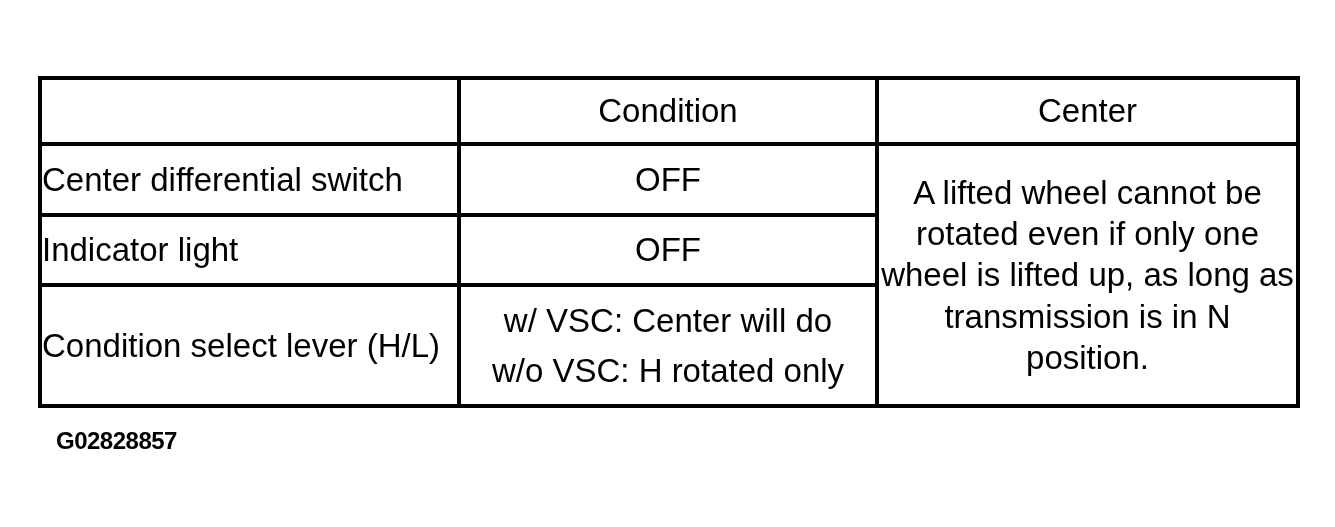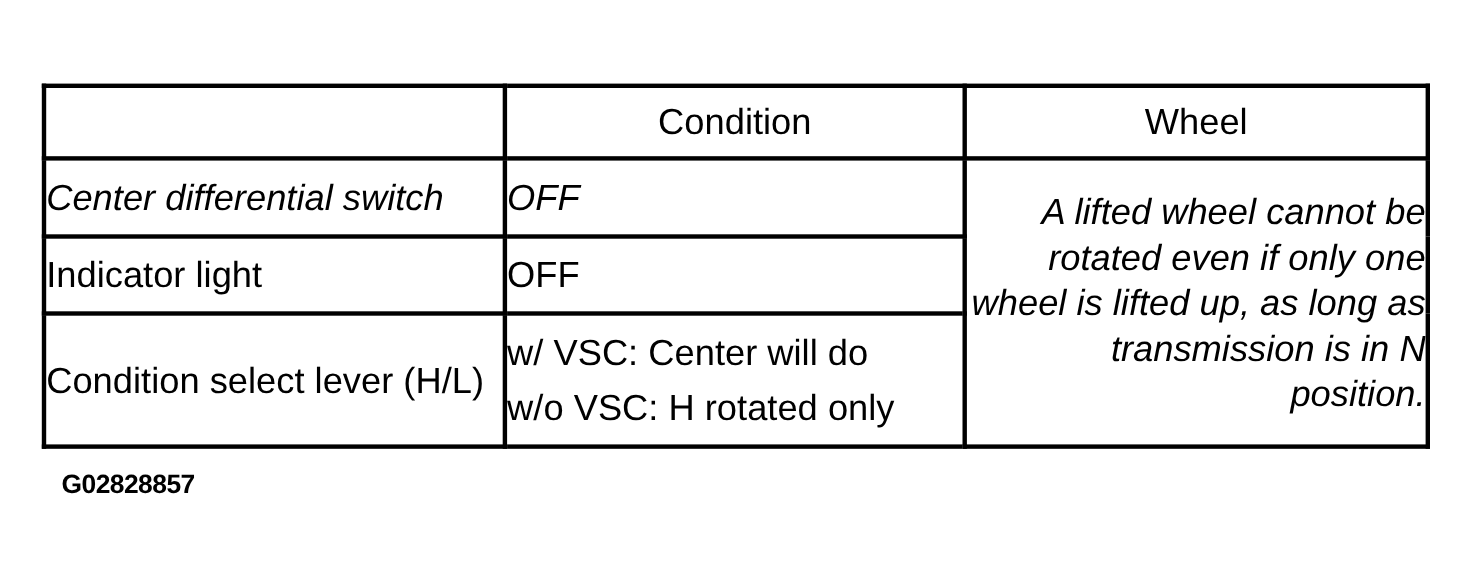--- a/index.html
+++ b/index.html
@@ -26,44 +26,44 @@
   }
   table.spec-table td {
     border: 4px solid #000000;
     font-size: 33px;
     line-height: 1.25;
     padding: 0;
     background: #ffffff;
     overflow: hidden;
   }
   tr.row-header   { height: 66px; }
-  tr.row-1        { height: 71px; font-style: italic; }
+  tr.row-1        { height: 71px; }
   tr.row-2        { height: 70px; margin-left: 32px; }
   tr.row-3        { height: 121px; }
 
   td.cell-blank-header { }
   td.cell-col-header {
     text-align: center;
     vertical-align: middle;
   }
   td.cell-label {
     text-align: left;
     vertical-align: middle;
     padding-left: 16px;
     padding-right: 6px;
   }
   td.cell-cond {
-    text-align: left;
+    text-align: center;
     vertical-align: middle;
   }
   td.cell-cond .cond-line {
     line-height: 50px;
   }
   td.cell-wheel {
-    text-align: right;
+    text-align: center;
     vertical-align: middle;
     padding-left: 11px;
     padding-right: 10px;
     line-height: 50px;
   }
   .figure-caption {
     position: absolute;
     left: 56px;
     top: 427px;
     font-size: 24px;
@@ -77,21 +77,21 @@
 <table class="spec-table">
   <colgroup>
     <col style="width:419px">
     <col style="width:418px">
     <col style="width:421px">
   </colgroup>
   <tbody>
     <tr class="row-header">
       <td class="cell-blank-header"></td>
       <td class="cell-col-header">Condition</td>
-      <td class="cell-col-header">Wheel</td>
+      <td class="cell-col-header">Center</td>
     </tr>
     <tr class="row-1">
       <td class="cell-label">Center differential switch</td>
       <td class="cell-cond">OFF</td>
       <td class="cell-wheel" rowspan="3">A lifted wheel cannot be rotated even if only one wheel is lifted up, as long as transmission is in N position.</td>
     </tr>
     <tr class="row-2">
       <td class="cell-label">Indicator light</td>
       <td class="cell-cond">OFF</td>
     </tr>

